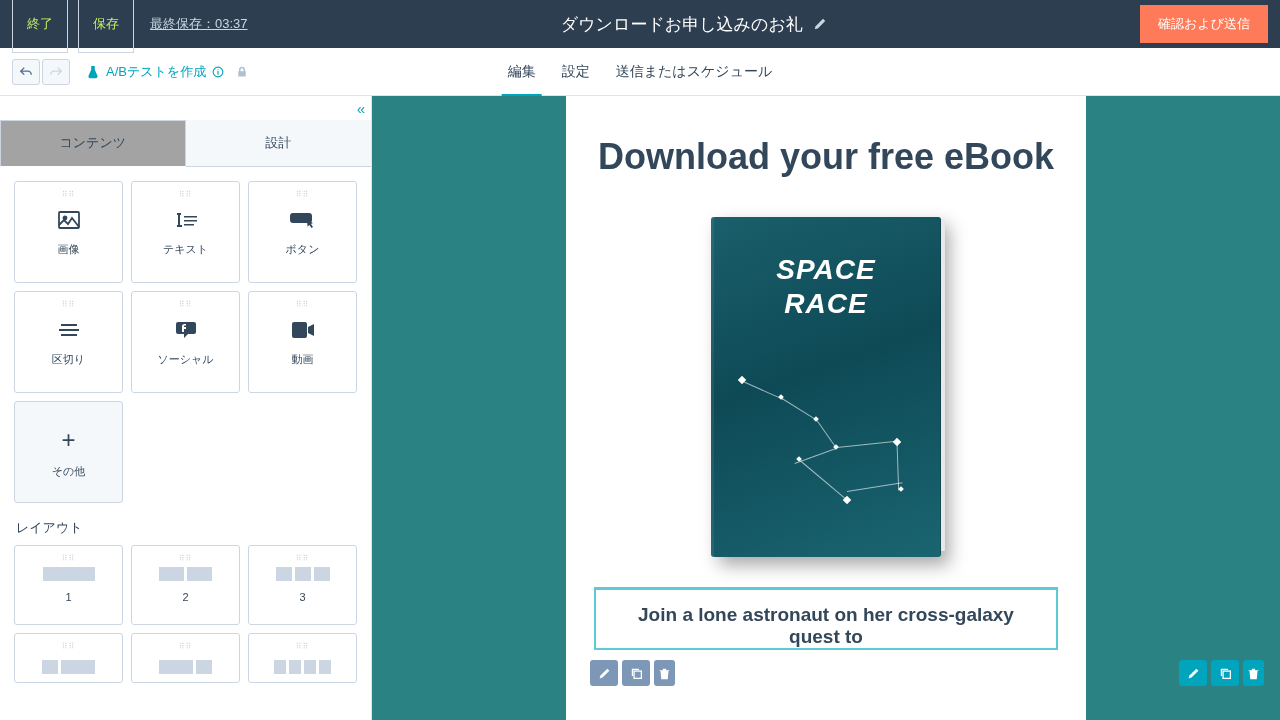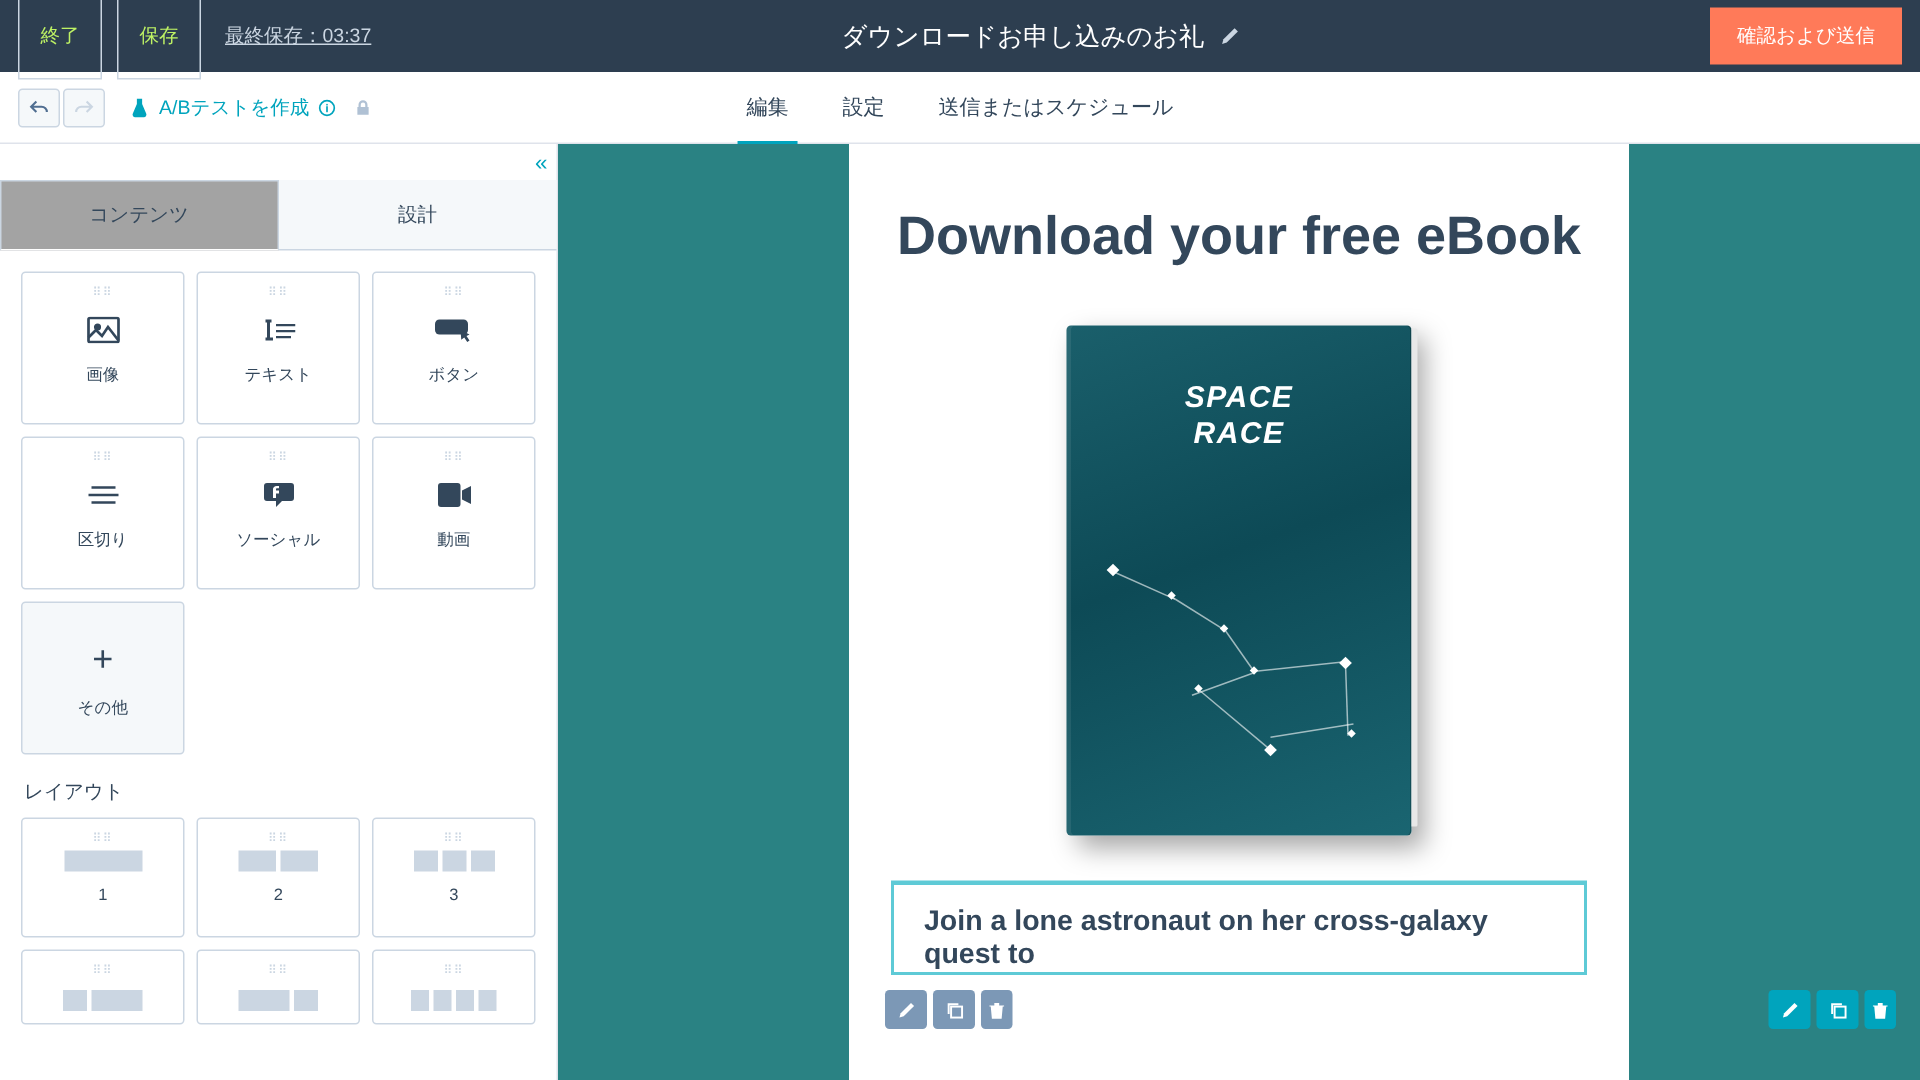--- a/index.html
+++ b/index.html
@@ -13,21 +13,21 @@
 .topbar-pencil { width: 14px; height: 14px; color: #cbd6e2; cursor: pointer; }
 .topbar-primary { background: #ff7a59; border: none; color: #fff; padding: 10px 18px; font-size: 13px; cursor: pointer; font-weight: 500; }
 
 .subbar { height: 48px; background: #fff; border-bottom: 1px solid #dfe3eb; display: flex; align-items: center; padding: 0 12px; }
 .undo-redo { display: flex; gap: 2px; margin-right: 16px; }
 .undo-redo button { width: 28px; height: 26px; border: 1px solid #cbd6e2; background: #f5f8fa; border-radius: 3px; cursor: pointer; color: #506e91; display:flex; align-items:center; justify-content:center; }
 .undo-redo button:last-child { color: #cbd6e2; }
 .ab-link { color: #00a4bd; font-size: 13px; display: flex; align-items: center; gap: 6px; cursor: pointer; font-weight: 500; }
 .ab-link .flask { color: #00a4bd; }
 .lock { color: #b0c1d4; margin-left: 6px; }
-.center-tabs { position: absolute; left: 50%; transform: translateX(-50%); display: flex; gap: 36px; height: 48px; align-items: center; }
+.center-tabs { position: absolute; left: 50%; transform: translateX(-50%); display: flex; gap: 26px; height: 48px; align-items: center; }
 .center-tab { font-size: 14px; color: #33475b; cursor: pointer; height: 100%; display: flex; align-items: center; position: relative; }
 .center-tab.active::after { content: ""; position: absolute; bottom: -1px; left: -6px; right: -6px; height: 3px; background: #00a4bd; }
 .right-actions { margin-left: auto; display: flex; gap: 10px; }
 .ghost-btn { border: 1px solid #cbd6e2; background: #eaf0f6; color: #506e91; padding: 7px 14px; font-size: 12px; border-radius: 3px; cursor: pointer; }
 
 .main { display: flex; height: calc(720px - 96px); }
 .sidebar { width: 372px; border-right: 1px solid #dfe3eb; background: #fff; position: relative; display: flex; flex-direction: column; }
 .collapse-btn { position: absolute; top: 4px; right: 6px; color: #00a4bd; cursor: pointer; font-size: 15px; }
 .side-tabs { display: flex; border-bottom: 1px solid #cbd6e2; margin-top: 24px; }
 .side-tab { flex: 1; text-align: center; padding: 13px 0; font-size: 13px; color: #33475b; cursor: pointer; border: 1px solid transparent; }
@@ -48,27 +48,27 @@
 .layout-preview { display: flex; gap: 3px; }
 .layout-col { width: 28px; height: 14px; background: #cbd6e2; }
 .layout-num { font-size: 11px; color: #33475b; }
 
 .canvas { flex: 1; background: #2a8283; display: flex; justify-content: center; overflow: hidden; position: relative; }
 .email { width: 520px; background: #fff; margin-top: 0; padding: 38px 30px 0; position: relative; }
 .email-h1 { font-size: 36px; font-weight: 700; color: #33475b; text-align: center; line-height: 1.25; margin-bottom: 28px; }
 .book-wrap { display: flex; justify-content: center; padding: 10px 0 30px; }
 .book { width: 230px; height: 340px; background: linear-gradient(160deg, #1a5f6b 0%, #0d4a56 45%, #1a6571 100%); border-radius: 3px; box-shadow: 8px 8px 18px rgba(0,0,0,0.35), inset 3px 0 0 rgba(255,255,255,0.08), inset -1px 0 0 rgba(0,0,0,0.2); position: relative; padding: 36px 20px; }
 .book::after { content:""; position:absolute; right:-4px; top:2px; bottom:6px; width:4px; background:#e8e8e8; border-radius:0 1px 1px 0; }
-.book-title { color: #fff; font-style: italic; font-size: 20px; font-weight: 600; text-align: center; letter-spacing: 1px; line-height: 1.2; }
+.book-title { color: #fff; font-style: italic; font-size: 28px; font-weight: 600; text-align: center; letter-spacing: 1px; line-height: 1.2; }
 .constellation { position: absolute; top: 150px; left: 18px; right: 18px; bottom: 20px; }
 .star { position: absolute; width: 6px; height: 6px; background: #fff; transform: rotate(45deg); }
 .star::before, .star::after { content:""; position:absolute; background:#fff; }
 .line { position: absolute; height: 1px; background: rgba(255,255,255,0.6); transform-origin: left center; }
 .subhead-wrap { border: 2px solid #5ecad6; border-top-width: 3px; padding: 14px 20px 0; margin: 0 -2px; }
-.subhead { font-size: 19px; font-weight: 700; color: #33475b; text-align: left; }
+.subhead { font-size: 19px; font-weight: 700; color: #33475b; text-align: center; }
 
 .float-tools { position: absolute; display: flex; gap: 4px; }
 .float-tools.left-t { bottom: 34px; left: 218px; }
 .float-tools.right-t { bottom: 34px; right: 16px; }
 .tool-btn { width: 28px; height: 26px; border: none; border-radius: 3px; display: flex; align-items: center; justify-content: center; cursor: pointer; color: #fff; }
 .tool-grey { background: #7c98b6; }
 .tool-wide { width: auto; padding: 0 4px; }
 .tool-teal { background: #00a4bd; }
 svg { display: block; }
 </style>

